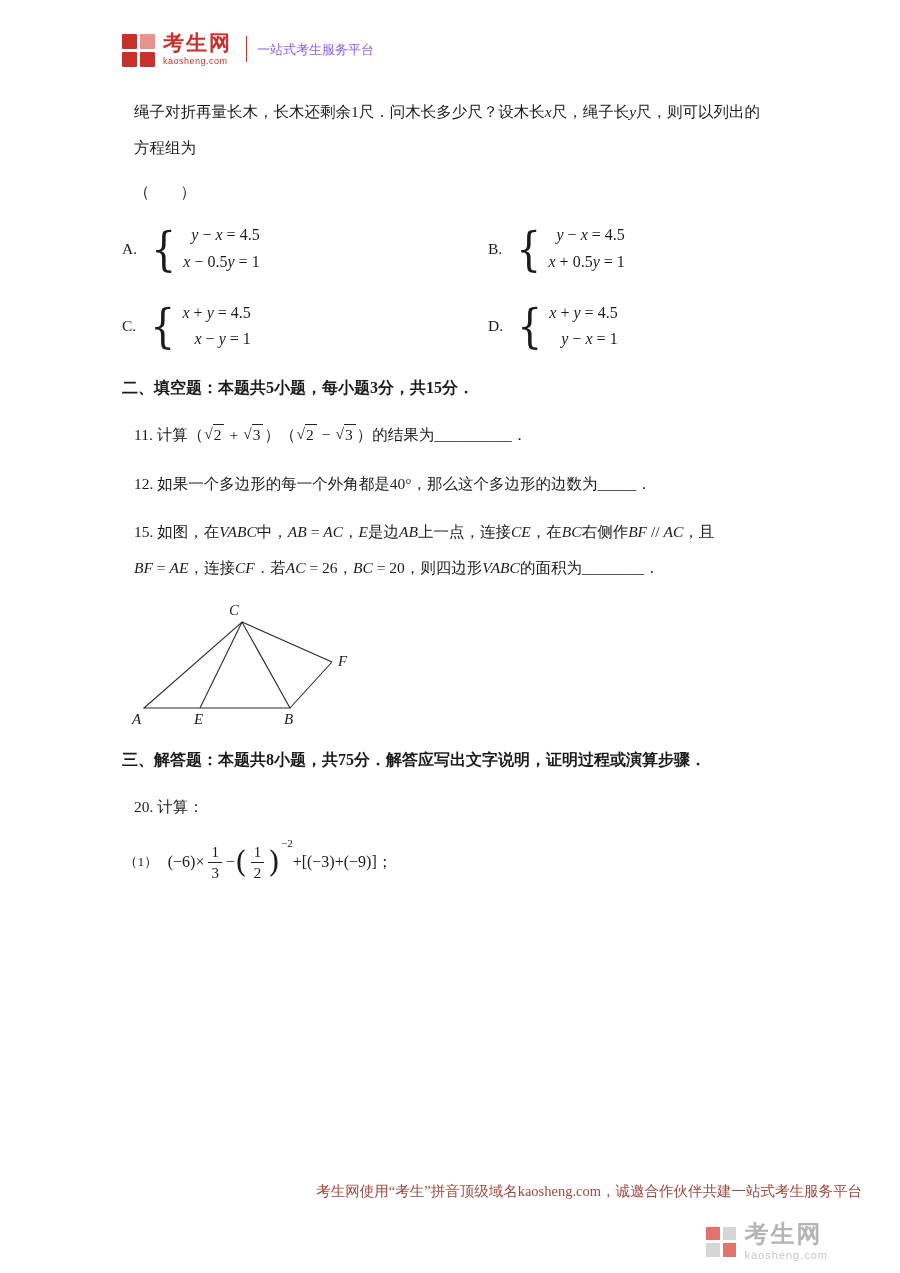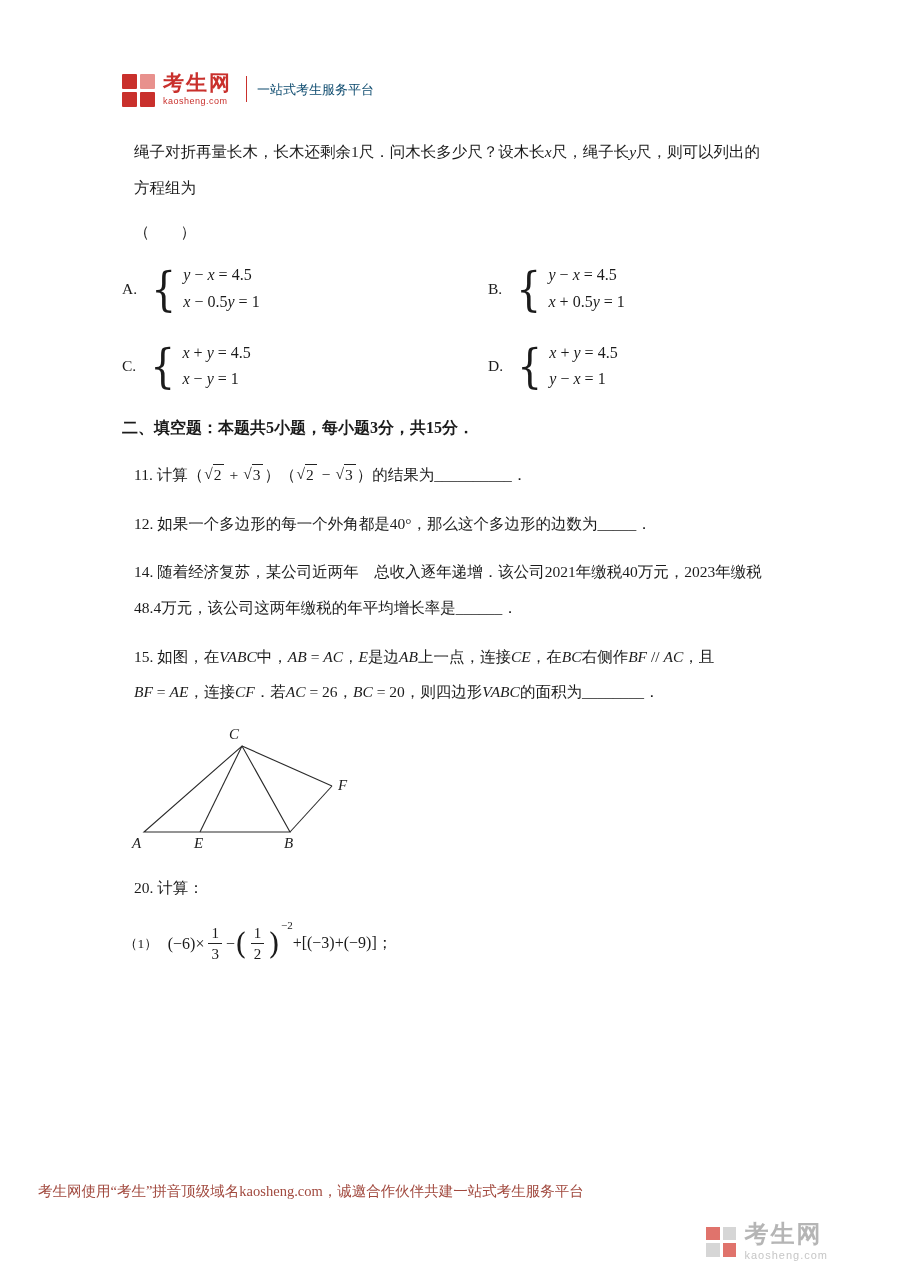--- a/index.html
+++ b/index.html
@@ -4,57 +4,57 @@
 <style>
   html, body { margin: 0; padding: 0; background: #ffffff; }
   .page {
     position: relative;
     width: 824px;
     height: 1273px;
     margin: 0 auto;
     background: #ffffff;
     font-family: "Liberation Serif", "DejaVu Serif", serif;
     color: #1b1b1b;
-    padding: 72px 84px 0;
+    padding: 32px 84px 0;
     box-sizing: border-box;
     overflow: hidden;
   }
 
   
   .header { display: flex; align-items: flex-start; margin-bottom: 16px; height: 46px; }
   .logo-icon {
     width: 33px; height: 33px; margin-top: 2px;
     display: grid; grid-template-columns: 1fr 1fr; grid-template-rows: 1fr 1fr; gap: 3px;
   }
   .logo-icon span { display: block; border-radius: 1px; }
   .li-a { background: #c9302c; }
   .li-b { background: #e8918d; }
   .logo-txt { margin-left: 8px; line-height: 1; }
   .logo-name { color: #c9302c; font-size: 21px; font-weight: bold; letter-spacing: 2px;
                font-family: "Liberation Sans", "DejaVu Sans", sans-serif; }
   .logo-domain { color: #c9302c; font-size: 9px; margin-top: 4px; letter-spacing: .5px;
                font-family: "Liberation Sans", "DejaVu Sans", sans-serif; }
   .logo-divider { width: 1px; height: 26px; background: #c9302c; margin: 4px 10px 0 14px; }
-  .tagline { color: #0c4a6e; font-size: 13px; margin-top: 9px;
+  .tagline { color: #8b5cf6; font-size: 13px; margin-top: 9px;
              font-family: "Liberation Sans", "DejaVu Sans", sans-serif; }
 
   
   .q { font-size: 15.5px; line-height: 2.3; margin: 0 12px 13px; }
   .q .blk { display: block; }
   i { font-family: "Liberation Serif", serif; }
 
   .answer-paren { margin-top: -4px; }
 
   
   .options { display: grid; grid-template-columns: 366px auto; row-gap: 26px; margin: 10px 0 26px; }
   .option { display: flex; align-items: center; }
   .opt-label { font-size: 15.5px; margin-right: 12px; }
   .brace { font-size: 46px; font-weight: 400; line-height: 1; margin-right: 5px;
            font-family: "DejaVu Serif", serif; transform: scaleX(.85); }
-  .eqs { display: flex; flex-direction: column; gap: 2px; }
+  .eqs { display: flex; flex-direction: column; gap: 2px; align-items: flex-end; }
   .eq { font-size: 16px; line-height: 1.55; }
 
   .sec { font-size: 16px; font-weight: bold; margin: 12px 0 18px; }
 
   
   .rad { display: inline-block; white-space: nowrap; margin: 0 1px; }
   .rad .rs { display: inline-block; transform: translateY(-1px); }
   .rad .rc { display: inline-block; border-top: 1.2px solid #222; padding: 1px 3px 0 1px; line-height: 1.1; }
   .mop { margin: 0 4px; }
 
@@ -68,21 +68,21 @@
   .formula { display: flex; align-items: center; font-size: 16px; margin: 10px 0 0 2px; height: 56px; }
   .part-label { font-size: 13.5px; margin-right: 10px; }
   .frac { display: inline-flex; flex-direction: column; align-items: center;
           margin: 0 4px; line-height: 1.2; font-size: 15px; }
   .frac .num { border-bottom: 1.2px solid #222; padding: 0 3px 1px; }
   .frac .den { padding-top: 1px; }
   .bigp { font-size: 30px; font-weight: 400; line-height: 1; font-family: "DejaVu Serif", serif; }
   .supx { align-self: flex-start; margin-top: 3px; font-size: 11px; margin-left: 1px; }
 
   
-  .footer { position: absolute; left: 0; right: 0; bottom: 72px; text-align: left;
+  .footer { position: absolute; left: 0; right: 0; bottom: 72px; text-align: right;
             font-size: 14.5px; color: #a1493e; }
   .watermark { position: absolute; right: 34px; bottom: 12px; display: flex; align-items: center; }
   .wm-icon { width: 30px; height: 30px; display: grid;
              grid-template-columns: 1fr 1fr; grid-template-rows: 1fr 1fr; gap: 3px; margin-right: 8px; }
   .wm-icon span { display: block; }
   .wm-a { background: #e0736c; }
   .wm-b { background: #d6d6d6; }
   .wm-txt { line-height: 1; }
   .wm-name { color: #b5b5b5; font-size: 24px; font-weight: bold; letter-spacing: 2px;
              font-family: "Liberation Sans", "DejaVu Sans", sans-serif; }
@@ -147,21 +147,20 @@
     </div>
   </div>
 
   <h2 class="sec">二、填空题：本题共5小题，每小题3分，共15分．</h2>
 
   <p class="q"><span>11. 计算（</span><span class="rad"><span class="rs">√</span><span class="rc">2</span></span><span class="mop">+</span><span class="rad"><span class="rs">√</span><span class="rc">3</span></span><span>）（</span><span class="rad"><span class="rs">√</span><span class="rc">2</span></span><span class="mop">−</span><span class="rad"><span class="rs">√</span><span class="rc">3</span></span><span>）的结果为</span><span>__________．</span></p>
 
   <p class="q">12. 如果一个多边形的每一个外角都是40°，那么这个多边形的边数为_____．</p>
 
 
-  <p class="q">14. 随着经济复苏，某公司近两年　总收入逐年递增．该公司2021年缴税40万元，2023年缴税48.4万元，该公司这两年缴税的年平均增长率是______．</p>
 
   <p class="q">
     <span class="blk mathify">15. 如图，在<i>VABC</i>中，<i>AB</i> = <i>AC</i>，<i>E</i>是边<i>AB</i>上一点，连接<i>CE</i>，在<i>BC</i>右侧作<i>BF</i> // <i>AC</i>，且</span>
     <span class="blk mathify"><i>BF</i> = <i>AE</i>，连接<i>CF</i>．若<i>AC</i> = 26，<i>BC</i> = 20，则四边形<i>VABC</i>的面积为________．</span>
   </p>
 
   <div class="figure">
     <svg width="240" height="134" viewBox="0 0 240 134">
       <g stroke="#2a2a2a" stroke-width="1.1" fill="none">
         <path d="M14,108 L160,108 L112,22 Z"></path>
@@ -172,20 +171,21 @@
       <g class="fig-labels">
         <text x="2" y="124">A</text>
         <text x="64" y="124">E</text>
         <text x="154" y="124">B</text>
         <text x="99" y="15">C</text>
         <text x="208" y="66">F</text>
       </g>
     </svg>
   </div>
 
+  <h2 class="sec">三、解答题：本题共8小题，共75分．解答应写出文字说明，证明过程或演算步骤．</h2>
 
   <p class="q q16-title">20. 计算：</p>
   <div class="formula">
     <span class="part-label">（1）</span>
     <span>(−6)×</span>
     <span class="frac">
       <span class="num">1</span>
       <span class="den">3</span>
     </span>
     <span>−</span>

